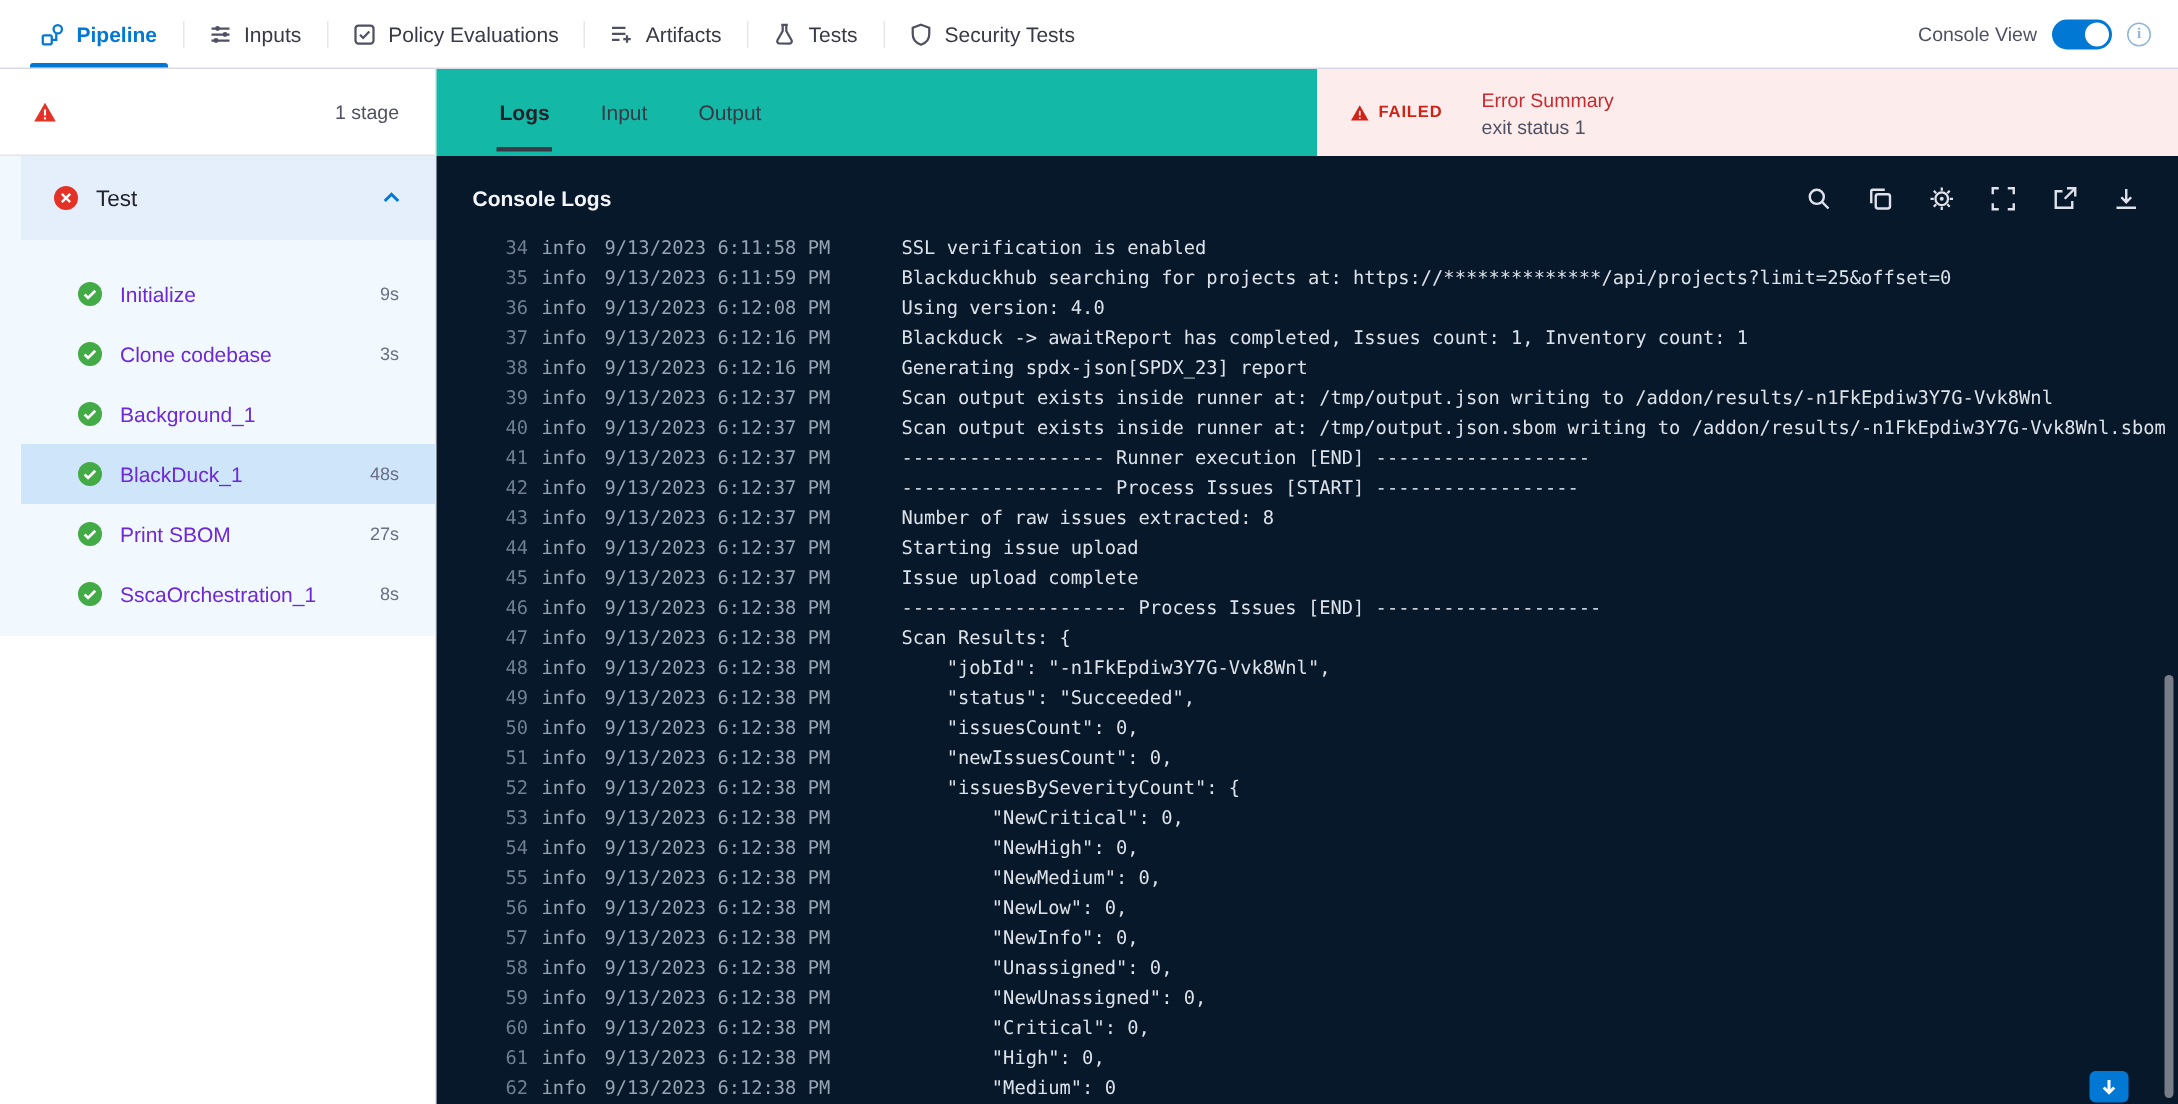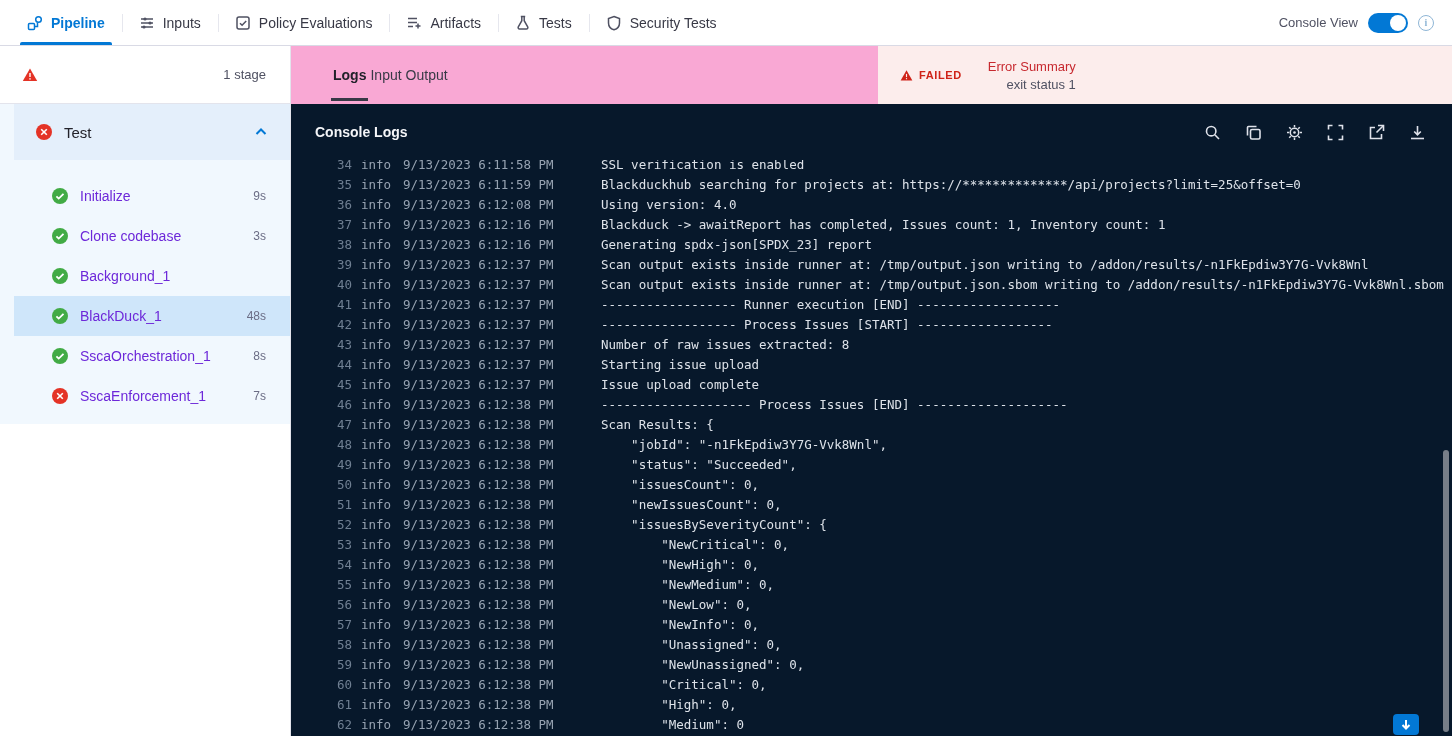--- a/index.html
+++ b/index.html
@@ -39,24 +39,24 @@
   .step-row.selected { background:#cfe6fa; }
   .step-name { font-size:14px; color:#6d28d9; flex:1; }
   .step-dur { font-size:12px; color:#6b6d85; }
   .sicon { width:16px; height:16px; display:inline-flex; flex:none; }
   .sicon svg { width:16px; height:16px; }
   .warn-ico { width:16px; height:16px; display:inline-flex; }
   .chev { width:14px; height:14px; display:inline-flex; color:#0278d5; }
 
   
   .subheader { position:absolute; top:46px; left:291px; right:0; height:58px; display:flex; }
-  .log-tabs { width:587px; background:#f9a8d4; display:flex; align-items:center; padding-left:40px; }
+  .log-tabs { width:587px; background:#14b8a6; display:flex; align-items:center; gap:30px; padding-left:40px; }
   .ltab { font-size:14px; color:#383946; padding:18px 2px 15px; cursor:pointer; border-bottom:3px solid transparent; }
   .ltab.active { color:#22222a; font-weight:bold; border-bottom-color:#383946; }
-  .error-area { flex:1; background:#fcedec; display:flex; align-items:center; gap:26px; padding-left:22px;text-align:right; }
+  .error-area { flex:1; background:#fcedec; display:flex; align-items:center; gap:26px; padding-left:22px; }
   .failed-badge { display:flex; align-items:center; gap:6px; color:#cf2318; font-size:11px; font-weight:bold; letter-spacing:0.6px; }
   .err-block { display:flex; flex-direction:column; gap:3px; }
   .err-title { color:#c7292f; font-size:13px; }
   .err-msg { color:#4f5162; font-size:13px; }
 
   
   .console { position:absolute; top:104px; left:291px; right:0; bottom:0; background:#07182b; overflow:hidden; }
   .console-header { height:56px; display:flex; align-items:center; justify-content:space-between; padding:0 26px 0 24px; }
   .console-title { color:#f4f5f8; font-size:14px; font-weight:bold; }
   .console-actions { display:flex; align-items:center; gap:24px; }
@@ -216,32 +216,32 @@
         <span class="step-name">BlackDuck_1</span>
         <span class="step-dur">48s</span>
       </div>
       <div class="step-row">
         <span class="sicon">
             <svg viewBox="0 0 16 16">
               <circle cx="8" cy="8" r="8" fill="#42ab45"></circle>
               <path d="M4.4 8.3l2.3 2.3 4.8-4.8" stroke="#fff" stroke-width="1.8" fill="none"></path>
             </svg>
           </span>
+        <span class="step-name">Print SBOM</span>
+        <span class="step-dur">27s</span>
+      </div>
+      <div class="step-row">
+        <span class="sicon">
+            <svg viewBox="0 0 16 16">
+              <circle cx="8" cy="8" r="8" fill="#42ab45"></circle>
+              <path d="M4.4 8.3l2.3 2.3 4.8-4.8" stroke="#fff" stroke-width="1.8" fill="none"></path>
+            </svg>
+          </span>
         <span class="step-name">SscaOrchestration_1</span>
         <span class="step-dur">8s</span>
-      </div>
-      <div class="step-row">
-        <span class="sicon">
-            <svg viewBox="0 0 16 16">
-              <circle cx="8" cy="8" r="8" fill="#e43326"></circle>
-              <path d="M5.2 5.2l5.6 5.6M10.8 5.2l-5.6 5.6" stroke="#fff" stroke-width="1.6"></path>
-            </svg>
-          </span>
-        <span class="step-name">SscaEnforcement_1</span>
-        <span class="step-dur">7s</span>
       </div>
     </div>
   </div>
 </div>
 
 <div class="subheader">
   <div class="log-tabs">
     <span class="ltab active">Logs</span>
     <span class="ltab">Input</span>
     <span class="ltab">Output</span>

